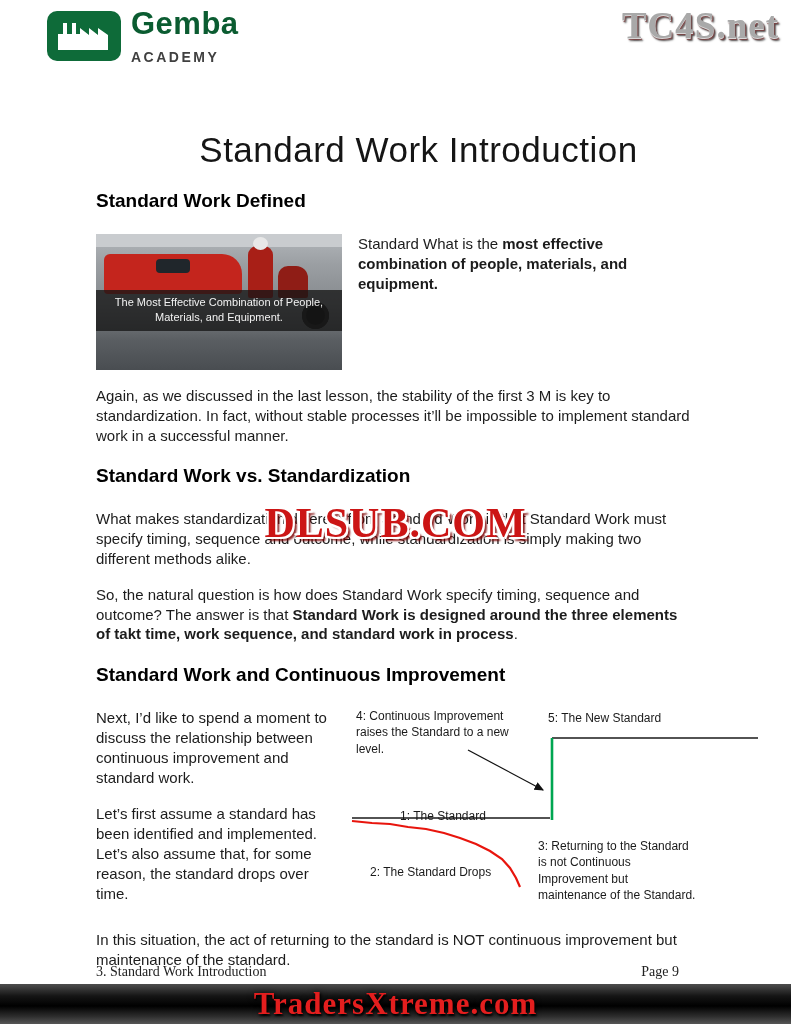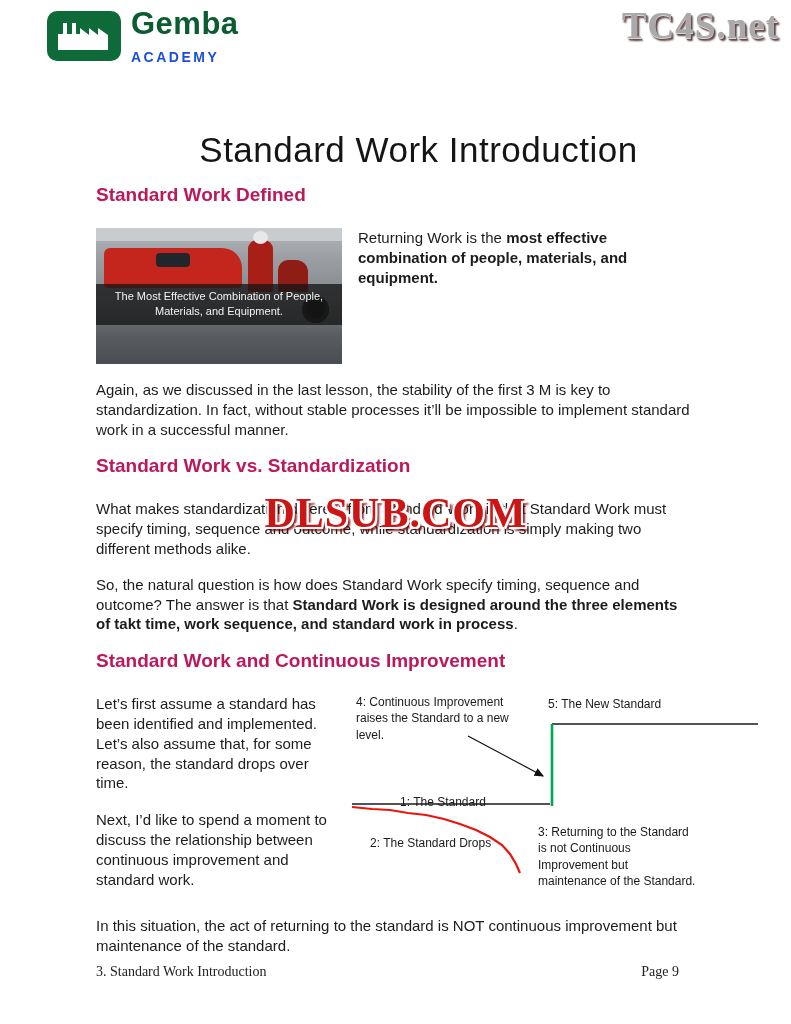--- a/index.html
+++ b/index.html
@@ -12,41 +12,41 @@
     overflow:hidden;
   }
   .page { position:relative; width:791px; height:1024px; background:#fff; }
 
   
   .header { position:relative; height:78px; }
   .logo { position:absolute; left:46px; top:8px; display:flex; align-items:center; gap:9px; }
   .logo-icon { width:76px; height:52px; display:block; }
   .logo-textwrap { display:flex; flex-direction:column; line-height:1; }
   .logo-name { font-size:31px; font-weight:bold; color:#0b5c31; letter-spacing:.5px; }
-  .logo-sub  { font-size:14px; font-weight:bold; color:#1d4ed8; letter-spacing:2.5px; margin-top:11px; }
+  .logo-sub  { font-size:14px; font-weight:bold; color:#404040; letter-spacing:2.5px; margin-top:11px; }
   .tc4s {
     position:absolute; right:12px; top:4px;
     font-family:"Liberation Serif", serif; font-weight:bold;
     font-size:37px; color:#a9a9a9; letter-spacing:1px;
     text-shadow: 0 1px 0 #d8d8d8, 1px 2px 1px #7c4545, 2px 3px 2px #4a4a4a;
     margin-left: 36px;
   }
 
   
   .title {
     margin-top:52px;
     text-align:center;
     font-size:35px; font-weight:400; color:#151515;
     letter-spacing:.5px;
     padding-left:46px;
   }
 
   
   .content { padding:0 96px; }
-  .green-h { margin:14px 0 22px; font-size:19px; font-weight:bold; color:#be185d; }
+  .green-h { margin:20px 0 22px; font-size:19px; font-weight:bold; color:#000000; }
   .para { font-size:15px; line-height:1.32; margin-bottom:16px; }
   .col-text p { font-size:15px; line-height:1.32; margin-bottom:17px; }
 
   .row1 { display:flex; margin-bottom:16px; }
   .col-text { flex:1; padding-left:16px; }
 
   
   .photo {
     position:relative; width:246px; height:136px; flex:none; overflow:hidden;
     background:linear-gradient(180deg,#b3b7bb 0%,#9b9fa3 22%,#868a8e 50%,#5a5e62 78%,#494d51 100%);
@@ -97,21 +97,21 @@
   
   .row3 { display:flex; margin-bottom:10px; }
   .col-left { width:240px; flex:none; }
   .col-left p { font-size:15px; line-height:1.32; margin-bottom:17px; }
   .diagram { position:relative; width:412px; height:192px; flex:none; margin-left:14px; }
   .diagram svg { position:absolute; left:0; top:14px; }
   .dlabel { position:absolute; font-size:12px; line-height:1.35; color:#1a1a1a; }
   .l4 { left:6px;   top:0;     width:168px; }
   .l5 { left:198px; top:2px; }
   .l1 { left:50px;  top:100px; }
-  .l2 { left:20px;  top:141px; }
+  .l2 { left:20px;  top:156px; }
   .l3 { left:188px; top:130px; width:162px; }
 
   
   .footer {
     position:absolute; left:96px; right:112px; bottom:44px;
     display:flex; justify-content:space-between;
     font-family:"Liberation Serif", serif; font-size:14px; color:#222;
   }
 
   .bottom-bar {
@@ -155,40 +155,40 @@
     <div class="row1">
       <div class="photo">
         <div class="ph-wall"></div>
         <div class="ph-car"></div>
         <div class="ph-crew-standing"></div>
         <div class="ph-crew-crouch"></div>
         <div class="ph-tire"></div>
         <div class="ph-caption">The Most Effective Combination of People, Materials, and Equipment.</div>
       </div>
       <div class="col-text">
-        <p><span>Returning Work is the </span><strong>most effective combination of people, materials, and equipment.</strong></p>
+        <p><span>Standard What is the </span><strong>most effective combination of people, materials, and equipment.</strong></p>
       </div>
     </div>
 
     <p class="para">Again, as we discussed in the last lesson, the stability of the first 3 M is key to standardization. In fact, without stable processes it’ll be impossible to implement standard work in a successful manner.</p>
 
     <h2 class="green-h">Standard Work vs. Standardization</h2>
 
     <div class="s2">
       <p class="para">What makes standardization different from Standard Work is that Standard Work must specify timing, sequence and outcome, while standardization is simply making two different methods alike.</p>
       <div class="dlsub">DLSUB.COM</div>
       <p class="para"><span>So, the natural question is how does Standard Work specify timing, sequence and outcome? The answer is that </span><strong>Standard Work is designed around the three elements of takt time, work sequence, and standard work in process</strong><span>.</span></p>
     </div>
 
     <h2 class="green-h">Standard Work and Continuous Improvement</h2>
 
     <div class="row3">
       <div class="col-left">
+        <p>Next, I’d like to spend a moment to discuss the relationship between continuous improvement and standard work.</p>
         <p>Let’s first assume a standard has been identified and implemented. Let’s also assume that, for some reason, the standard drops over time.</p>
-        <p>Next, I’d like to spend a moment to discuss the relationship between continuous improvement and standard work.</p>
       </div>
 
       <div class="diagram">
         <svg width="412" height="178" viewBox="0 0 412 178">
           <defs>
             <marker id="arr" markerWidth="9" markerHeight="8" refX="7" refY="3.5" orient="auto">
               <path d="M0,0 L8,3.5 L0,7 Z" fill="#111"></path>
             </marker>
           </defs>
 
@@ -211,14 +211,17 @@
     </div>
 
     <p class="para">In this situation, the act of returning to the standard is NOT continuous improvement but maintenance of the standard.</p>
   </div>
 
   <div class="footer">
     <span>3. Standard Work Introduction</span>
     <span>Page 9</span>
   </div>
 
+  <div class="bottom-bar">
+    <span class="traders">TradersXtreme.com</span>
+  </div>
 
 </div>
 
 </body></html>

